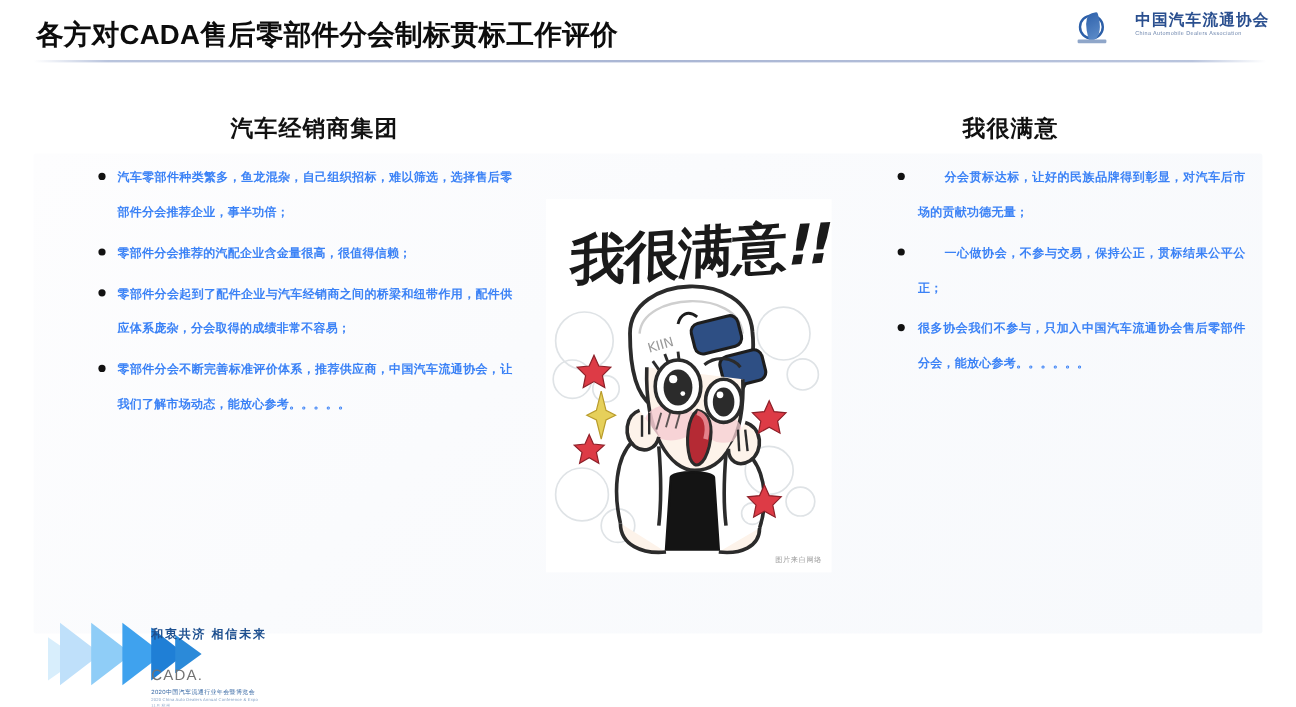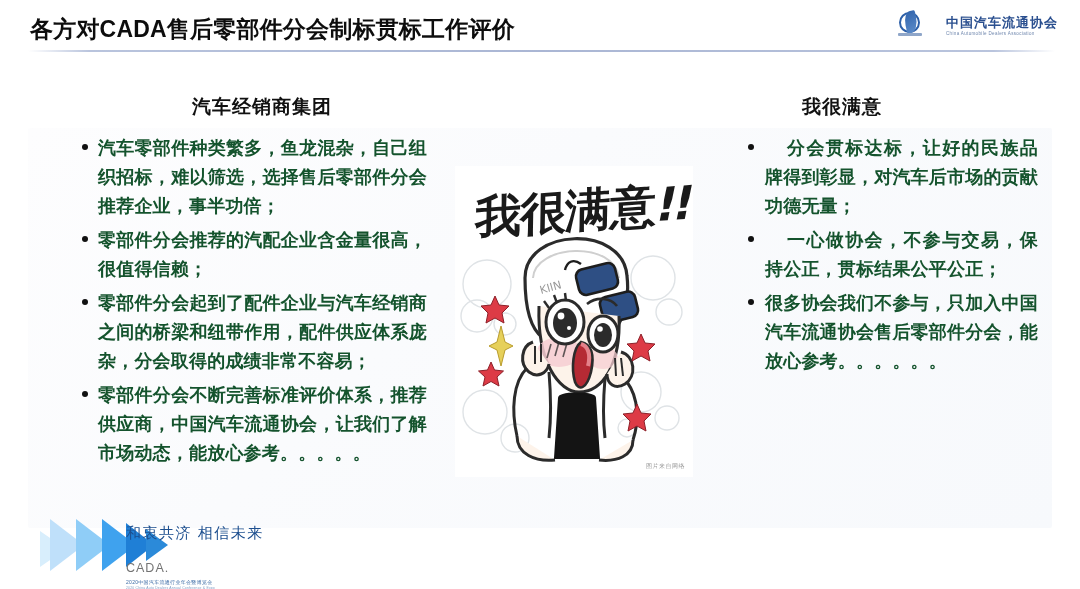--- a/index.html
+++ b/index.html
@@ -56,21 +56,21 @@
     height: 2px;
     background: linear-gradient(to right,#ffffff 0%, #b9c4dd 6%, #aab6d4 50%, #b9c4dd 94%, #ffffff 100%);
   }
 
   
   .assoc-logo {
     position: absolute;
     right: 22px;
     top: 10px;
     display: flex;
-    align-items: flex-end;
+    align-items: flex-start;
     gap: 22px;
   }
   .assoc-mark {
     width: 26px;
     height: 26px;
     position: relative;
     flex: 0 0 auto;
   }
   .assoc-mark .ring {
     position: absolute;
@@ -135,23 +135,23 @@
   }
   .bullet-dot {
     flex: 0 0 auto;
     width: 6px;
     height: 6px;
     border-radius: 50%;
     background: #111111;
     margin-top: 10px;
   }
   .bullet-text {
-    font-size: 18px;
-    font-weight: 700;
-    color: #14532d;
+    font-size: 10px;
+    font-weight: 700;
+    color: #3b82f6;
     line-height: 29px;
     letter-spacing: 0.2px;
     text-align: justify;
   }
   .list-left .bullet-text  { margin-left: 10px; }
   .list-right .bullet-text { margin-left: 11px; text-indent: 22px; }
   .list-right .bullet-item.no-indent .bullet-text { text-indent: 0; }
 
   
   .sticker {
@@ -211,22 +211,22 @@
   .chev-5 { left: 6px;   top: 28px; border-top: 18px solid transparent; border-bottom: 18px solid transparent; border-left: 26px solid #d8eefc; }
   .chev-6 { left: 112px; top: 26px; border-top: 16px solid transparent; border-bottom: 16px solid transparent; border-left: 22px solid #2b8ad9; }
 
   .brand-text {
     position: absolute;
     left: 92px;
     top: 22px;
     line-height: 1;
   }
   .brand-slogan {
-    font-size: 15px;
-    font-weight: 400;
+    font-size: 10px;
+    font-weight: 700;
     color: #1d4f8f;
     letter-spacing: 1.5px;
     white-space: nowrap;
     text-align: right;
   }
   .brand-logo {
     font-size: 12.5px;
     font-weight: 400;
     color: #737373;
     letter-spacing: 1px;

